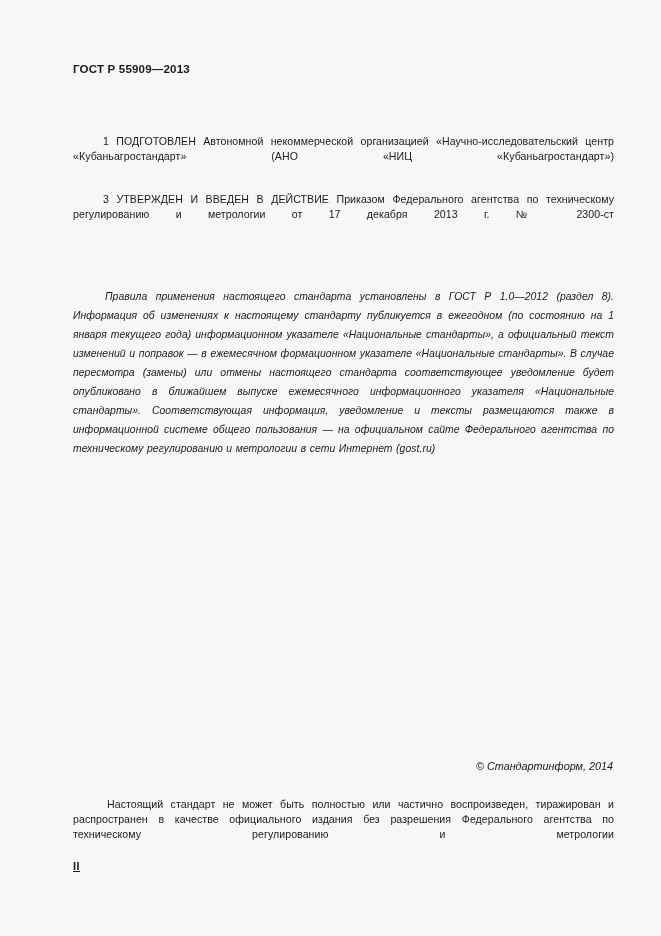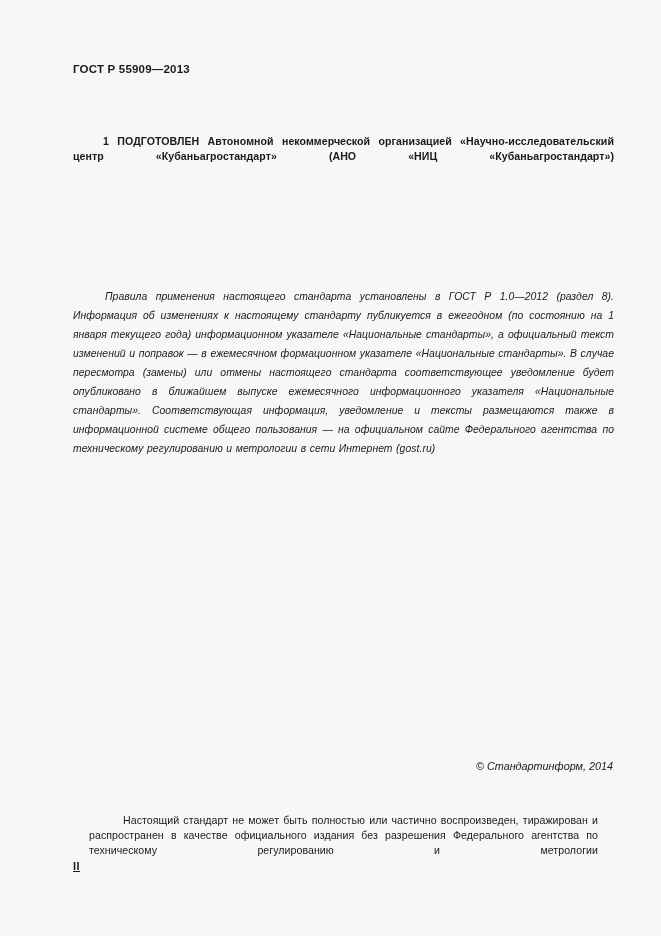--- a/index.html
+++ b/index.html
@@ -54,21 +54,20 @@
     font-size: 10.6px;
     line-height: 15.2px;
     text-align: justify;
     text-indent: 30px;
     margin: 0 0 13px 0;
     letter-spacing: 0.05px;
     word-spacing: 0.4px;
   }
   .para.tight {
     margin-bottom: 12px;
-    font-weight: bold;
   }
   .italic-block {
     position: absolute;
     left: 73px;
     top: 287px;
     width: 541px;
   }
   .para-italic {
     font-size: 10.4px;
     line-height: 19px;
@@ -93,21 +92,21 @@
     position: absolute;
     left: 73px;
     top: 797px;
     width: 541px;
   }
   .notice p {
     font-size: 10.6px;
     line-height: 15.2px;
     text-align: justify;
     text-indent: 34px;
-    margin: 16px;
+    margin: 0;
     letter-spacing: 0.05px;
     word-spacing: 0.5px;
   }
   
   .folio {
     position: absolute;
     left: 73px;
     top: 860px;
     font-size: 11px;
     font-weight: bold;
@@ -120,20 +119,21 @@
 </head>
 <body style="background: rgb(247, 247, 245); color: rgb(26, 26, 26);">
 
 <div class="page">
 
   <div class="doc-header">ГОСТ Р 55909—2013</div>
 
 
   <div class="content">
     <p class="para tight">1   ПОДГОТОВЛЕН  Автономной  некоммерческой  организацией  «Научно-исследовательский центр «Кубаньагростандарт» (АНО «НИЦ «Кубаньагростандарт»)</p>
+    <p class="para tight">3 УТВЕРЖДЕН И ВВЕДЕН В ДЕЙСТВИЕ Приказом Федерального агентства по техническому регулированию и метрологии от  17 декабря  2013 г.  № 2300-ст</p>
   </div>
 
   <div class="italic-block">
     <p class="para-italic">Правила применения настоящего стандарта установлены в ГОСТ Р 1.0—2012 (раздел 8). Информация об изменениях к настоящему стандарту публикуется в ежегодном (по состоянию на 1 января текущего года) информационном указателе «Национальные стандарты», а официальный текст изменений и поправок — в ежемесячном формационном указателе «Национальные стандарты». В случае пересмотра (замены) или отмены настоящего стандарта соответствующее уведомление будет опубликовано в ближайшем выпуске ежемесячного информационного указателя «Национальные стандарты». Соответствующая информация, уведомление и тексты размещаются также в информационной системе общего пользования — на официальном сайте Федерального агентства по техническому регулированию и метрологии в сети Интернет (gost.ru)</p>
   </div>
 
   <div class="copyright">© Стандартинформ,  2014</div>
 
   <div class="notice">
     <p>Настоящий стандарт не может быть полностью или частично воспроизведен, тиражирован и распространен в качестве официального издания без разрешения Федерального агентства по техническому регулированию и метрологии</p>

